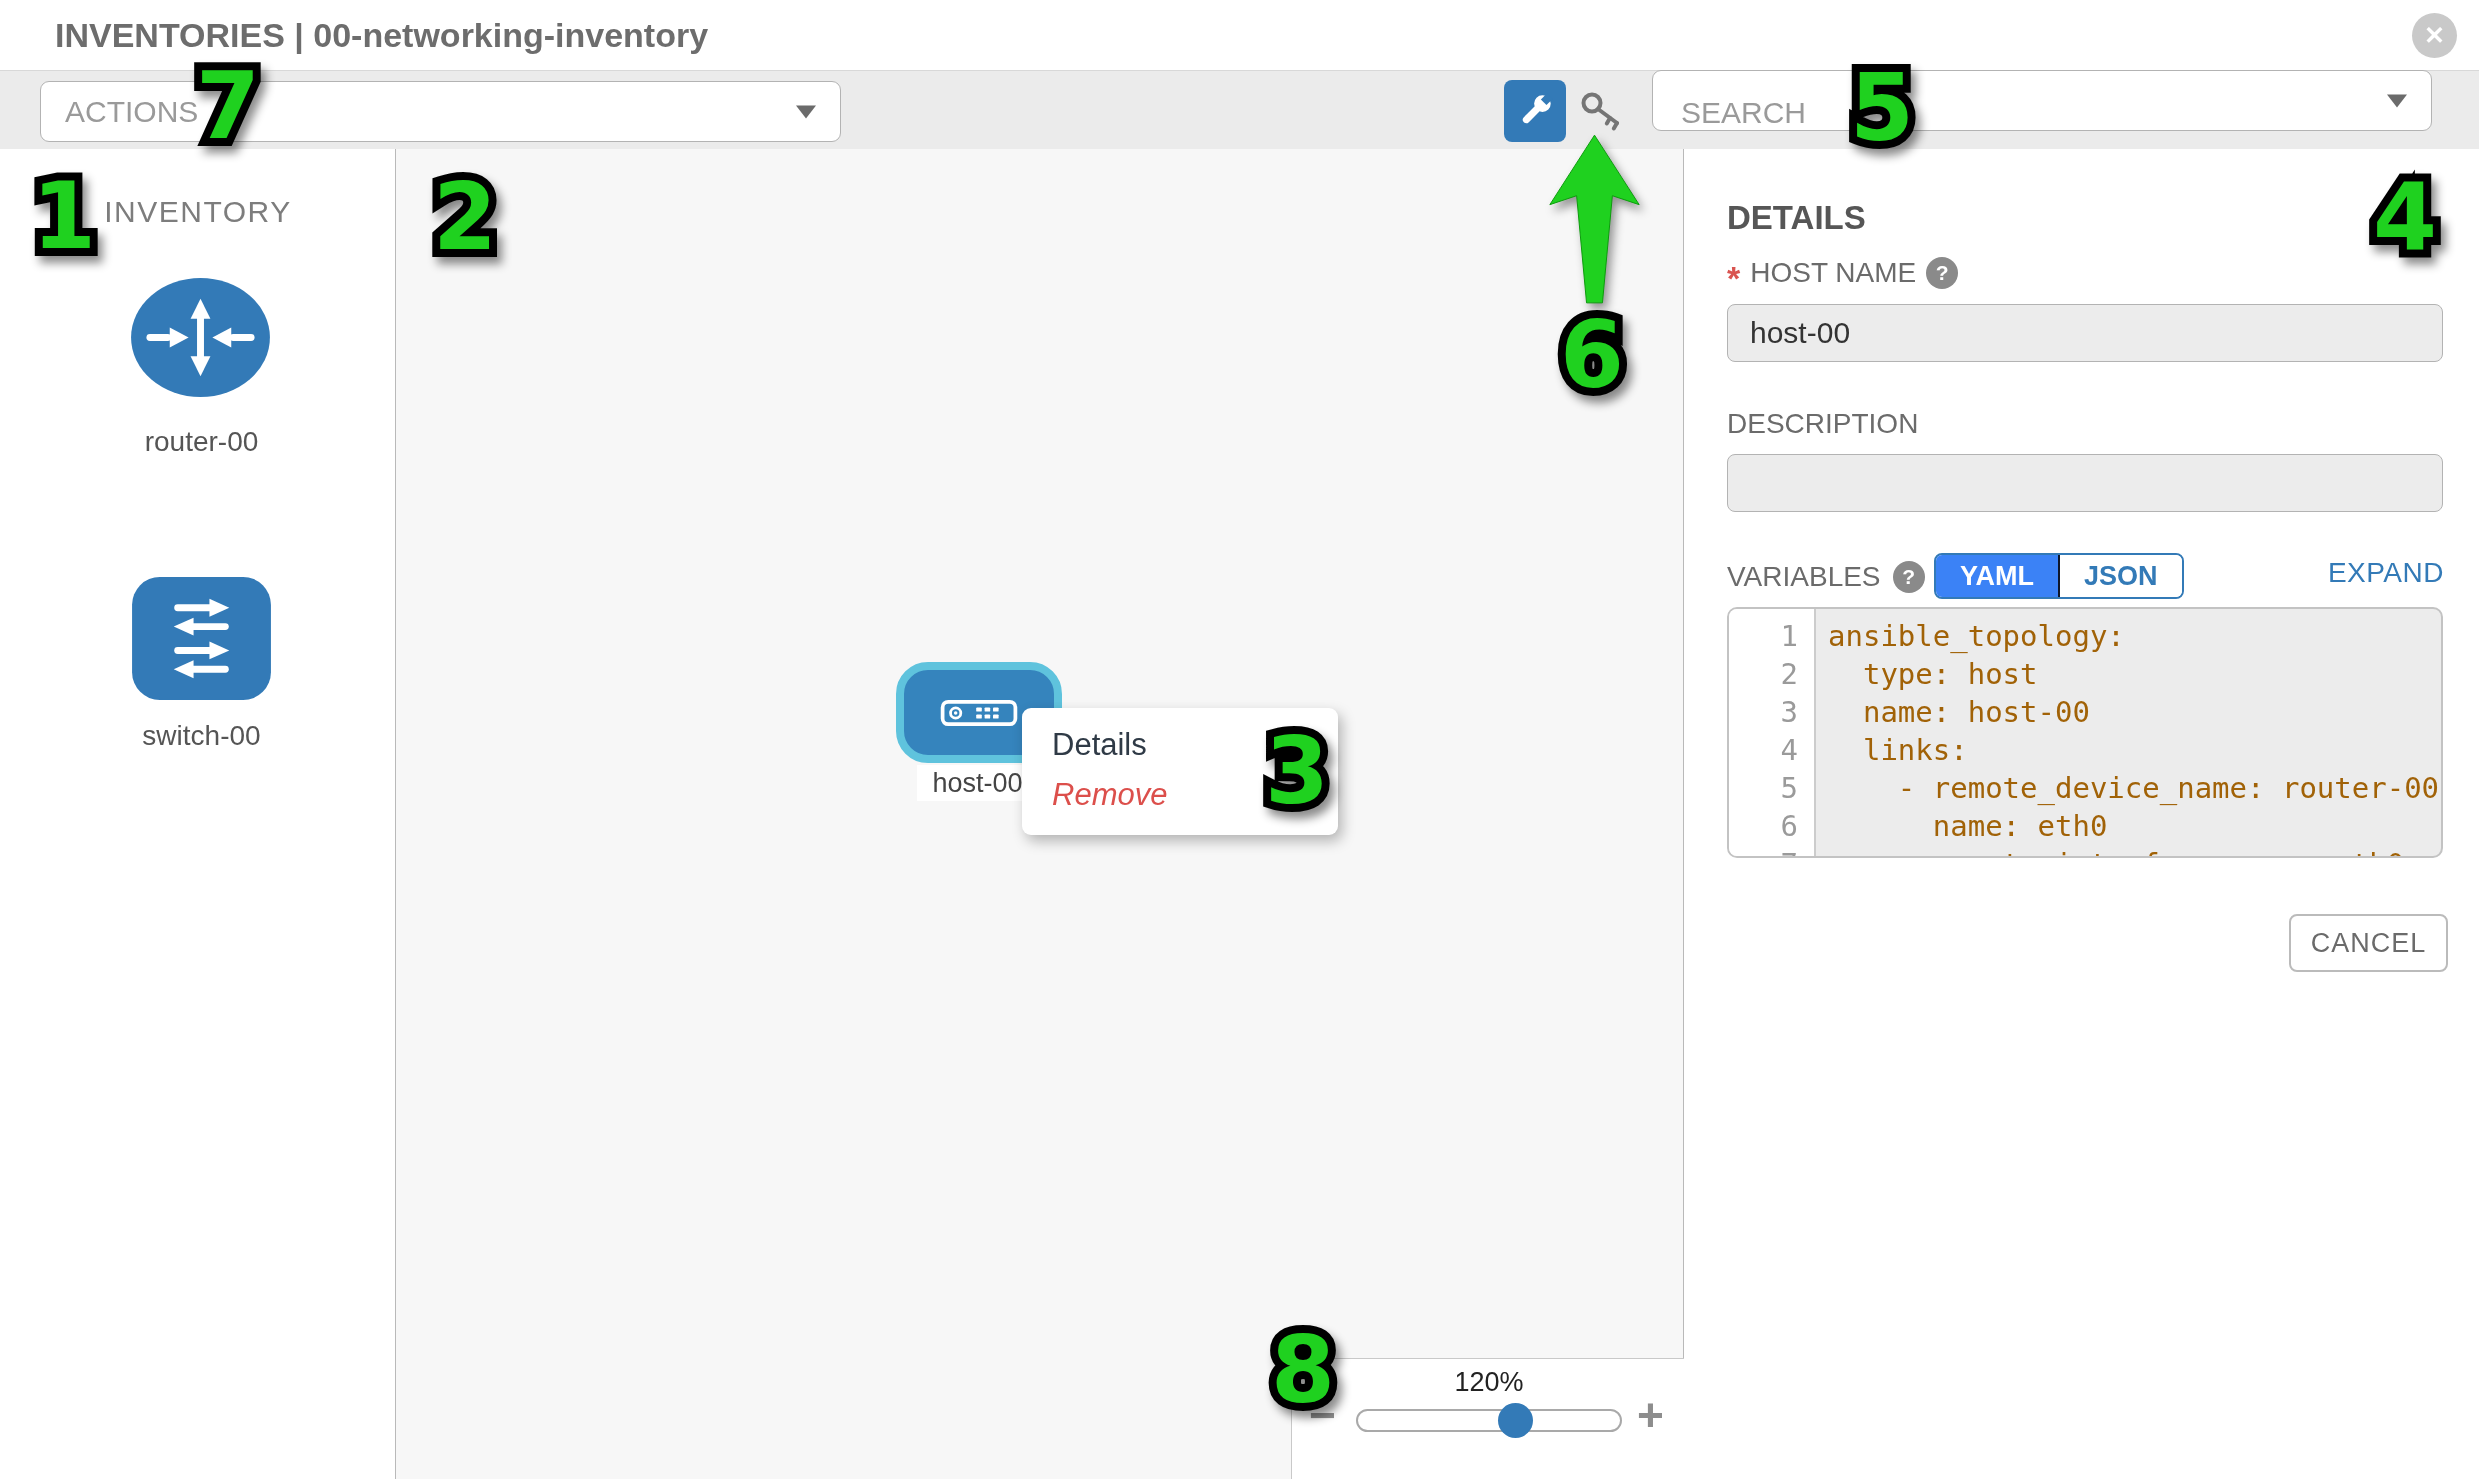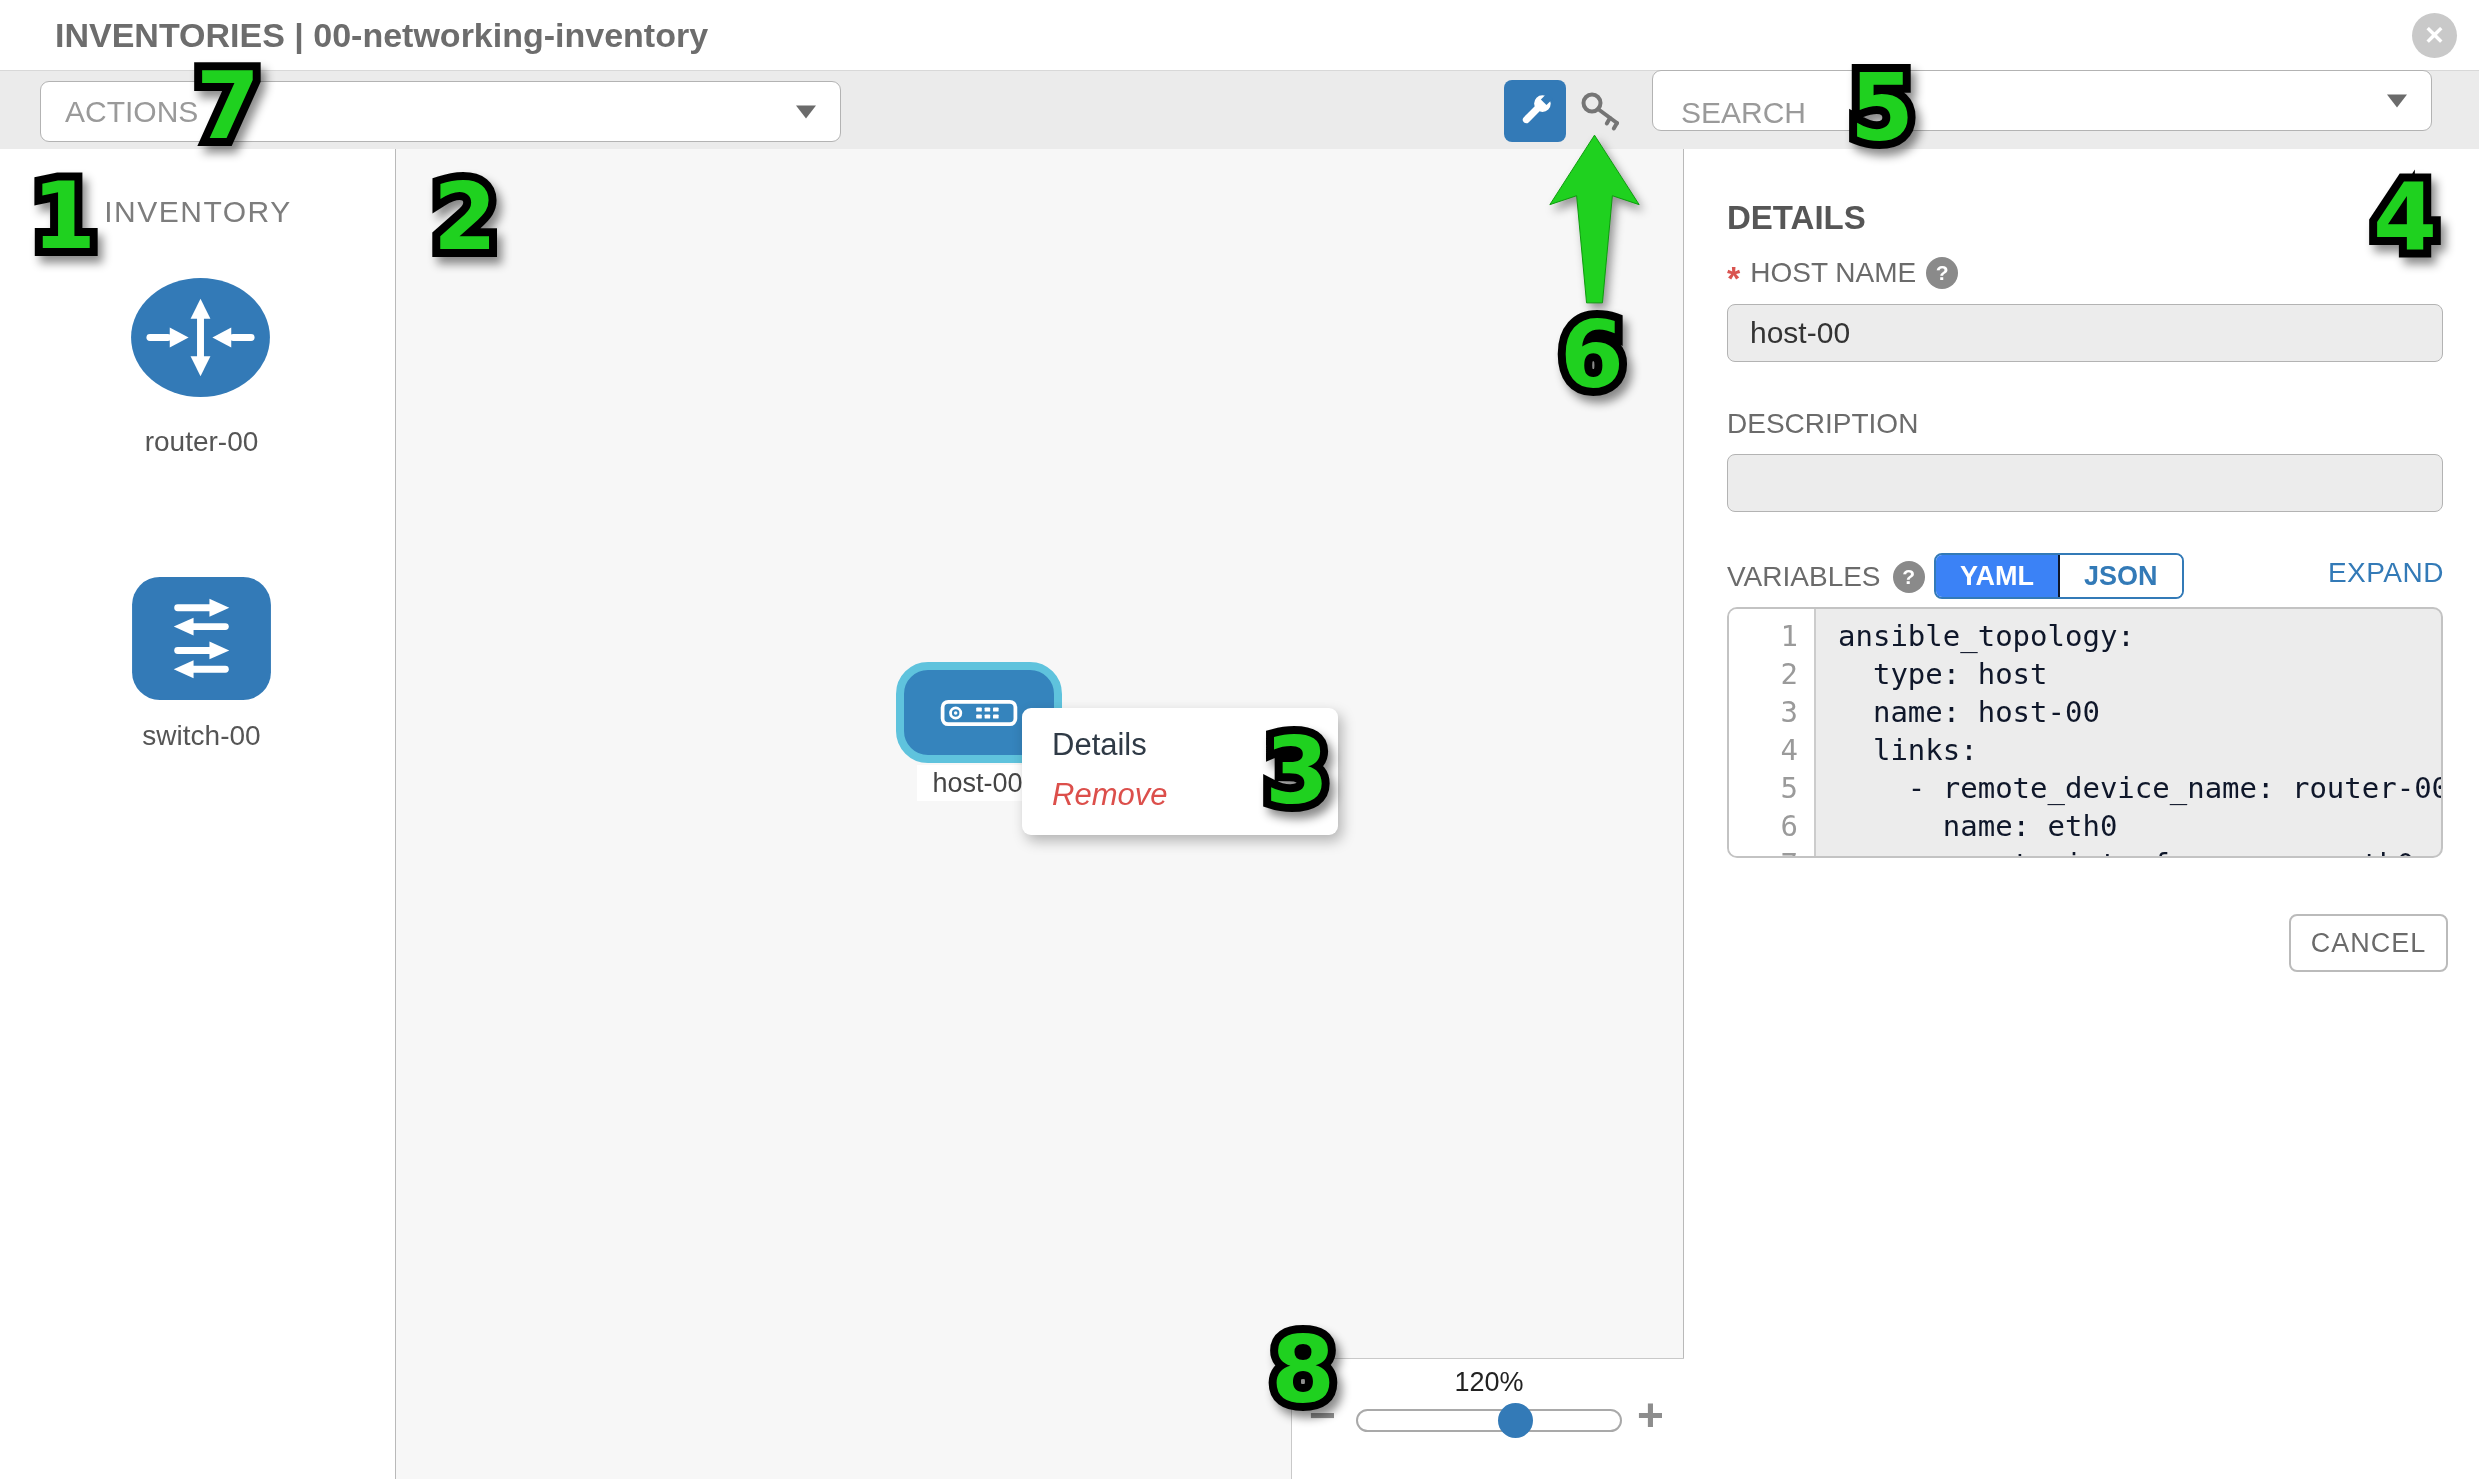--- a/index.html
+++ b/index.html
@@ -91,21 +91,21 @@
                letter-spacing:0.5px;cursor:pointer;}
   #editor{left:1727px;top:607px;width:716px;height:251px;background:#ececec;
           border:2px solid #c3c3c3;border-radius:10px;overflow:hidden;box-sizing:border-box;}
   #editor-gutter{position:absolute;left:0;top:0;bottom:0;width:85px;background:#fff;
                  border-right:2px solid #ccc;}
   #editor-lines{position:absolute;left:0;top:8px;right:0;}
   .eline{display:flex;height:38px;line-height:38px;
          font-family:"DejaVu Sans Mono",monospace;font-size:29px;}
   .eline .ln{width:85px;padding-right:16px;box-sizing:border-box;text-align:right;
              color:#9a9a9a;flex:none;}
-  .eline .code{padding-left:24px;white-space:pre;color:#0f172a;}
+  .eline .code{padding-left:14px;white-space:pre;color:#a16207;}
   #cancel-btn{left:2289px;top:914px;width:155px;height:54px;background:#fff;
               border:2px solid #bbb;border-radius:8px;display:flex;align-items:center;
               justify-content:center;font-size:27px;color:#6b6b6b;letter-spacing:1px;cursor:pointer;}
 
   
   .ann-wrap{position:absolute;transform:translate(-50%,-52%);pointer-events:none;
             filter:drop-shadow(5px 7px 5px rgba(0,0,0,0.45));}
   .ann-back,.ann-front{font-family:"DejaVu Sans",sans-serif;font-weight:bold;font-size:92px;line-height:1;}
   .ann-back{color:#000;-webkit-text-stroke:16px #000;}
   .ann-front{position:absolute;left:0;top:0;color:#1fd11f;}

